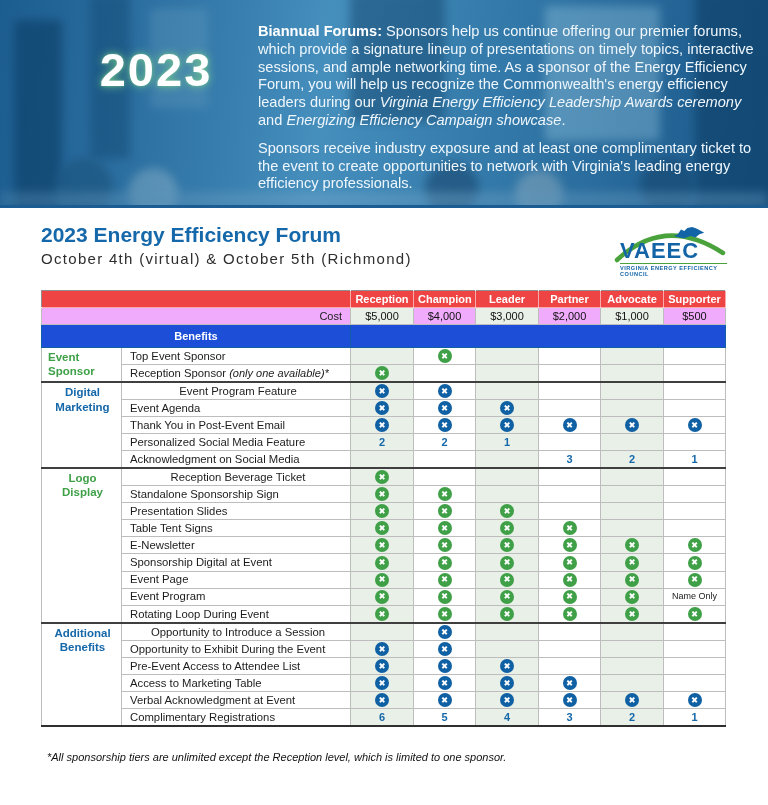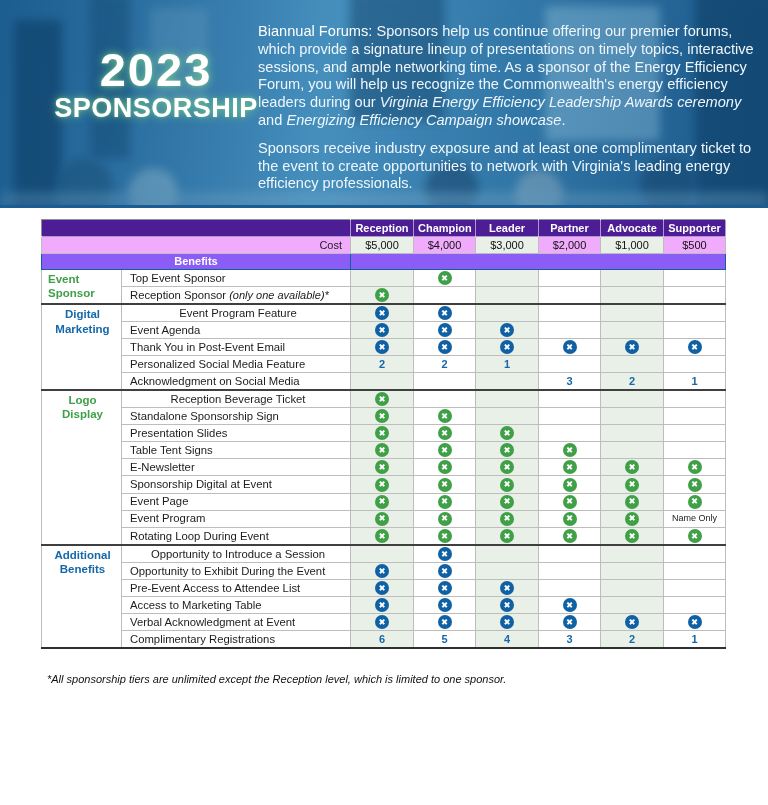--- a/index.html
+++ b/index.html
@@ -39,21 +39,21 @@
     text-align: center; color: #fff; font-weight: 800;
     text-shadow: 0 0 10px rgba(125,210,140,.9), 0 0 3px rgba(125,210,140,.55);
   }
   .hero-title .t1 { font-size: 47px; line-height: 1.0; letter-spacing: 2px; }
   .hero-title .t2 { font-size: 27px; line-height: 1.12; letter-spacing: .5px; }
   .hero-title .t3 { font-size: 27px; line-height: 1.12; letter-spacing: .5px; }
   .hero-copy {
     position: absolute; z-index: 3; left: 258px; top: 23px; width: 498px;
     color: #eef6fc; font-size: 14.6px; line-height: 1.22;
   }
-  .hero-copy .lead { font-weight: 400; color: #ffffff; }
+  .hero-copy .lead { font-weight: 700; color: #ffffff; }
   .hero-copy em { font-style: italic; }
   .hero-copy .p2 { margin-top: 10px; }
 
   
   .page { padding: 0 41px; }
   .forum-head { display: flex; justify-content: space-between; align-items: flex-start; margin-top: 15px; }
   .forum-title { font-size: 21px; font-weight: 800; color: #1568a9; line-height: 1.15; }
   .forum-dates { font-size: 15px; color: #2e2e2e; letter-spacing: 1.3px; font-weight: 500; margin-top: 3px; }
 
   .logo { position: relative; width: 114px; height: 54px; margin-top: 2px; flex: none; }
@@ -63,28 +63,28 @@
   .logo .tagline { position: absolute; left: 7px; top: 38px; font-size: 5.6px; font-weight: 700; letter-spacing: .5px; color: #1264a6; border-top: 1px solid #4aa23c; padding-top: 1px; }
 
   
   table.matrix {
     width: 684px; margin-top: 11px; border-collapse: collapse; table-layout: fixed;
     border: 1.5px solid #8f8f8f; border-bottom: 2.5px solid #2f2f2f;
     font-size: 11px;
   }
   .matrix td, .matrix th { border: 1px solid #bdbdbd; height: 17px; padding: 1px 4px; line-height: 1.1; }
   .matrix thead th {
-    background: #4c1d95; color: #fff; font-weight: 700; text-align: center;
+    background: #ef4444; color: #fff; font-weight: 700; text-align: center;
     border: 1px solid rgba(255,255,255,.55); border-top: none; font-size: 11px;
   }
   .matrix thead th.lead-blank { border-left: none; }
   .matrix .cost-row td { background: #f0abfc; color: #111; text-align: center; }
   .matrix .cost-row td.cost-label { text-align: right; padding-right: 8px; color: #222; }
   .matrix .benefits-bar td {
-    background: #8b5cf6; color: #fff; font-weight: 700; border: 1px solid #1060a4; height: 16px;
+    background: #1d4ed8; color: #fff; font-weight: 700; border: 1px solid #1060a4; height: 23px;
   }
   .matrix .benefits-bar .bn { text-align: center; }
   .matrix td.tint { background: #e9f0e8; }
   .matrix td.group-label {
     font-weight: 700; vertical-align: top; padding: 2px 4px 2px 6px; font-size: 11.5px;
     background: #fff; line-height: 1.25;
   }
   .matrix td.group-label.green { color: #3fa047; }
   .matrix td.group-label.blue  { color: #1568a9; }
   .matrix td.benefit { background: #fff; color: #1c1c1c; font-size: 11.3px; padding-left: 8px; }
@@ -119,31 +119,46 @@
   <div class="ph ph6"></div>
   <div class="ph ph7"></div>
   <div class="ph ph8"></div>
   <div class="ph ph9"></div>
   <div class="ph ph10"></div>
   <div class="ph ph11"></div>
   <div class="ph ph12"></div>
 
   <div class="hero-title">
     <div class="t1">2023</div>
-    <div class="t2">SPONSORSHIP</div>
   </div>
 
   <div class="hero-copy">
     <div class="p1"><span class="lead">Biannual Forums:</span><span> Sponsors help us continue offering our premier forums, which provide a signature lineup of presentations on timely topics, interactive sessions, and ample networking time. As a sponsor of the Energy Efficiency Forum, you will help us recognize the Commonwealth's energy efficiency leaders during our </span><em>Virginia Energy Efficiency Leadership Awards ceremony</em><span> and </span><em>Energizing Efficiency Campaign showcase</em><span>.</span></div>
     <div class="p2">Sponsors receive industry exposure and at least one complimentary ticket to the event to create opportunities to network with Virginia's leading energy efficiency professionals.</div>
   </div>
 </div>
 
 <div class="page">
 
+  <div class="forum-head">
+    <div>
+      <div class="forum-title">2023 Energy Efficiency Forum</div>
+      <div class="forum-dates">October 4th (virtual) &amp; October 5th (Richmond)</div>
+    </div>
+    <div class="logo">
+      <svg class="arc" viewBox="0 0 114 38">
+        <path d="M4 35 Q 52 -10 110 28" stroke="#4aa23c" stroke-width="4.5" fill="none" stroke-linecap="round"></path>
+      </svg>
+      <svg class="va" viewBox="0 0 40 18">
+        <path d="M1 12 L6 10 L10 4 L14 6 L18 2 L24 1 L30 3 L39 8 L33 10 L28 14 L22 12 L14 15 L8 14 Z" fill="#1264a6"></path>
+      </svg>
+      <div class="acronym">VAEEC</div>
+      <div class="tagline">VIRGINIA ENERGY EFFICIENCY COUNCIL</div>
+    </div>
+  </div>
 
   <table class="matrix">
     <colgroup>
       <col style="width:80px">
         <col style="width:229px">
       <col style="width:63px">
         <col style="width:62px">
         <col style="width:63px">
       <col style="width:62px">
         <col style="width:63px">

